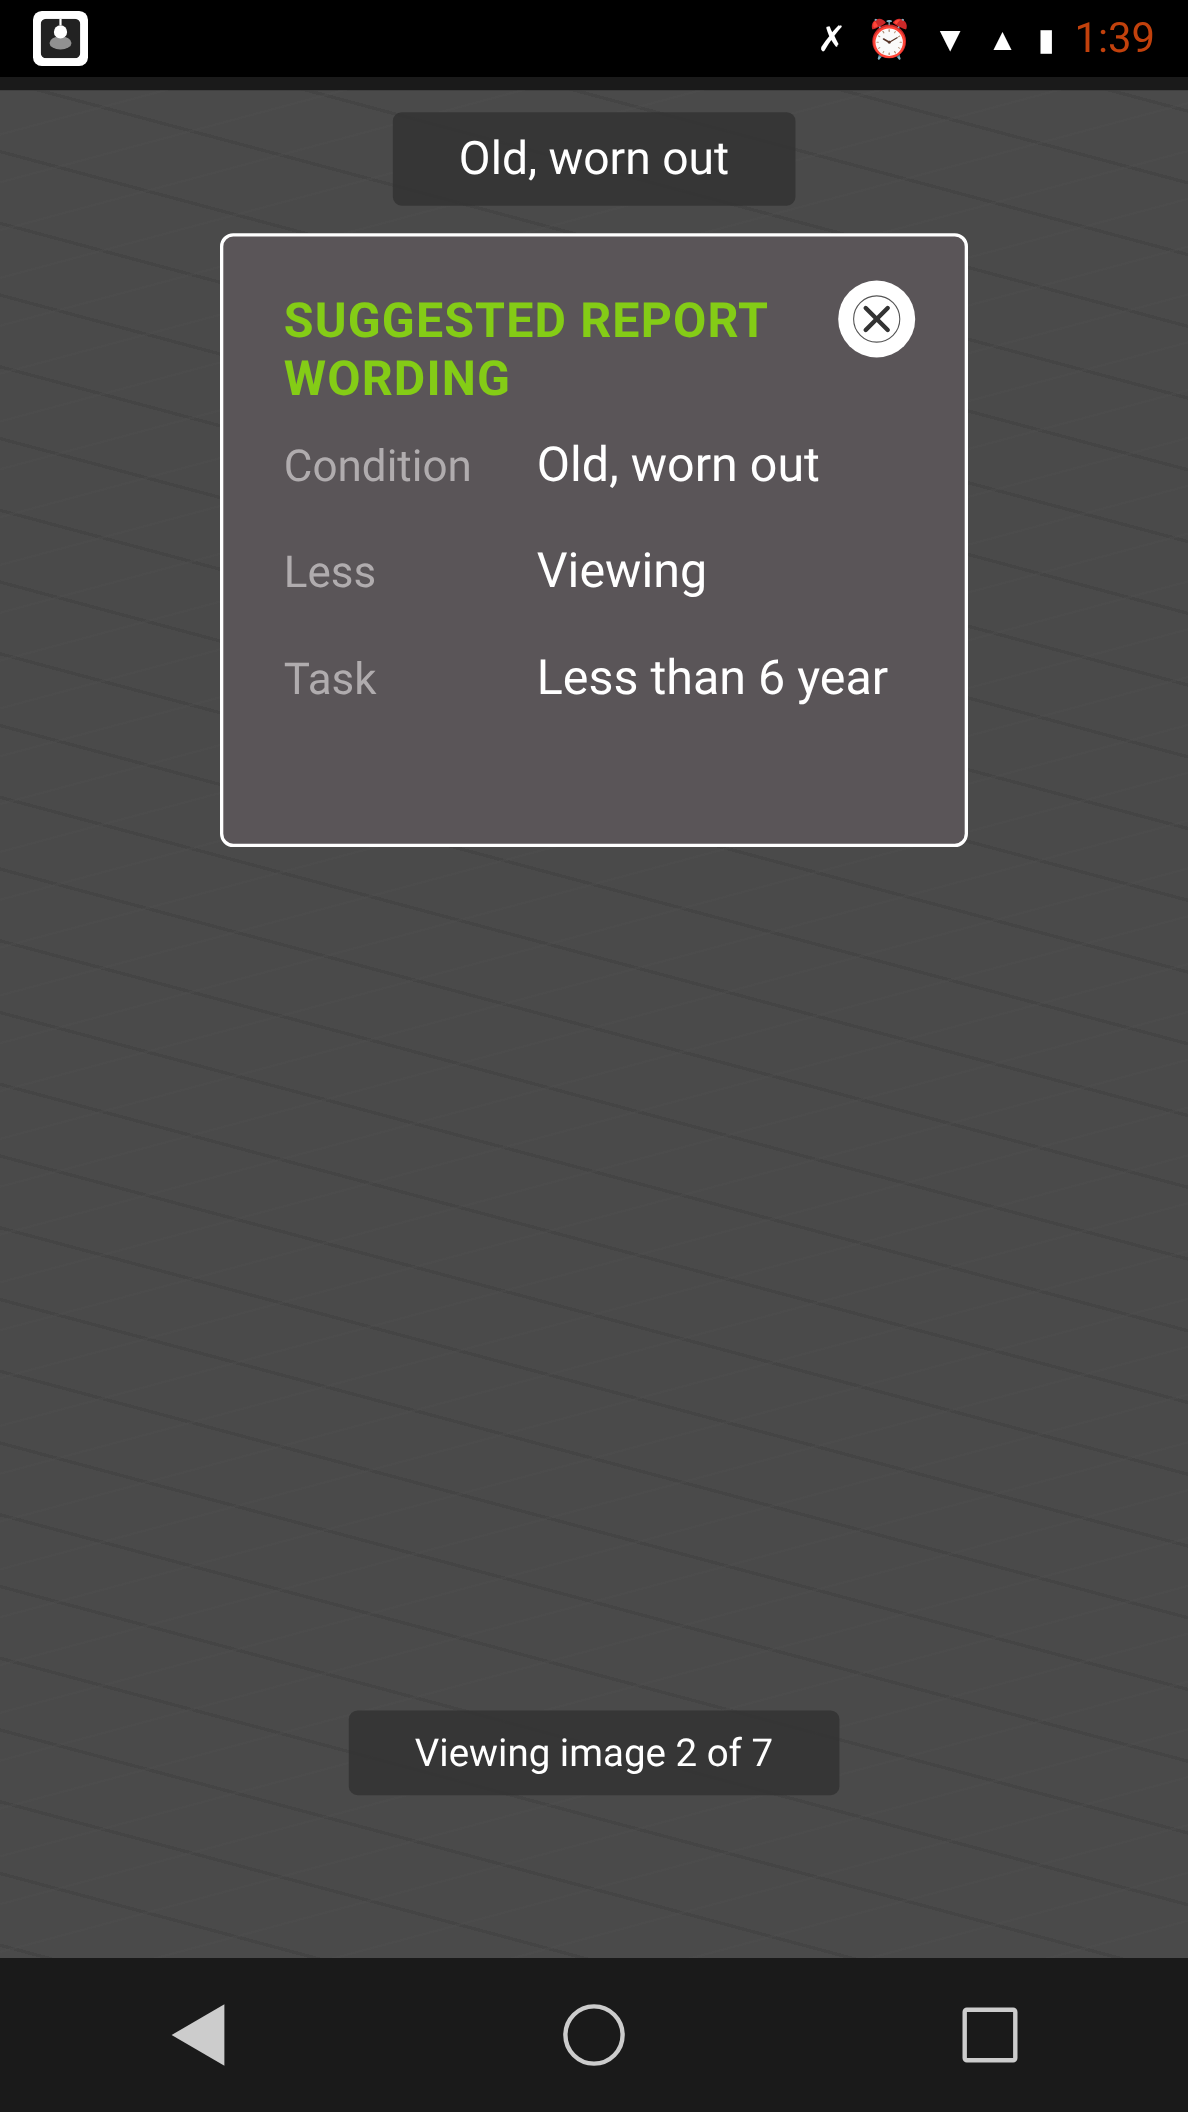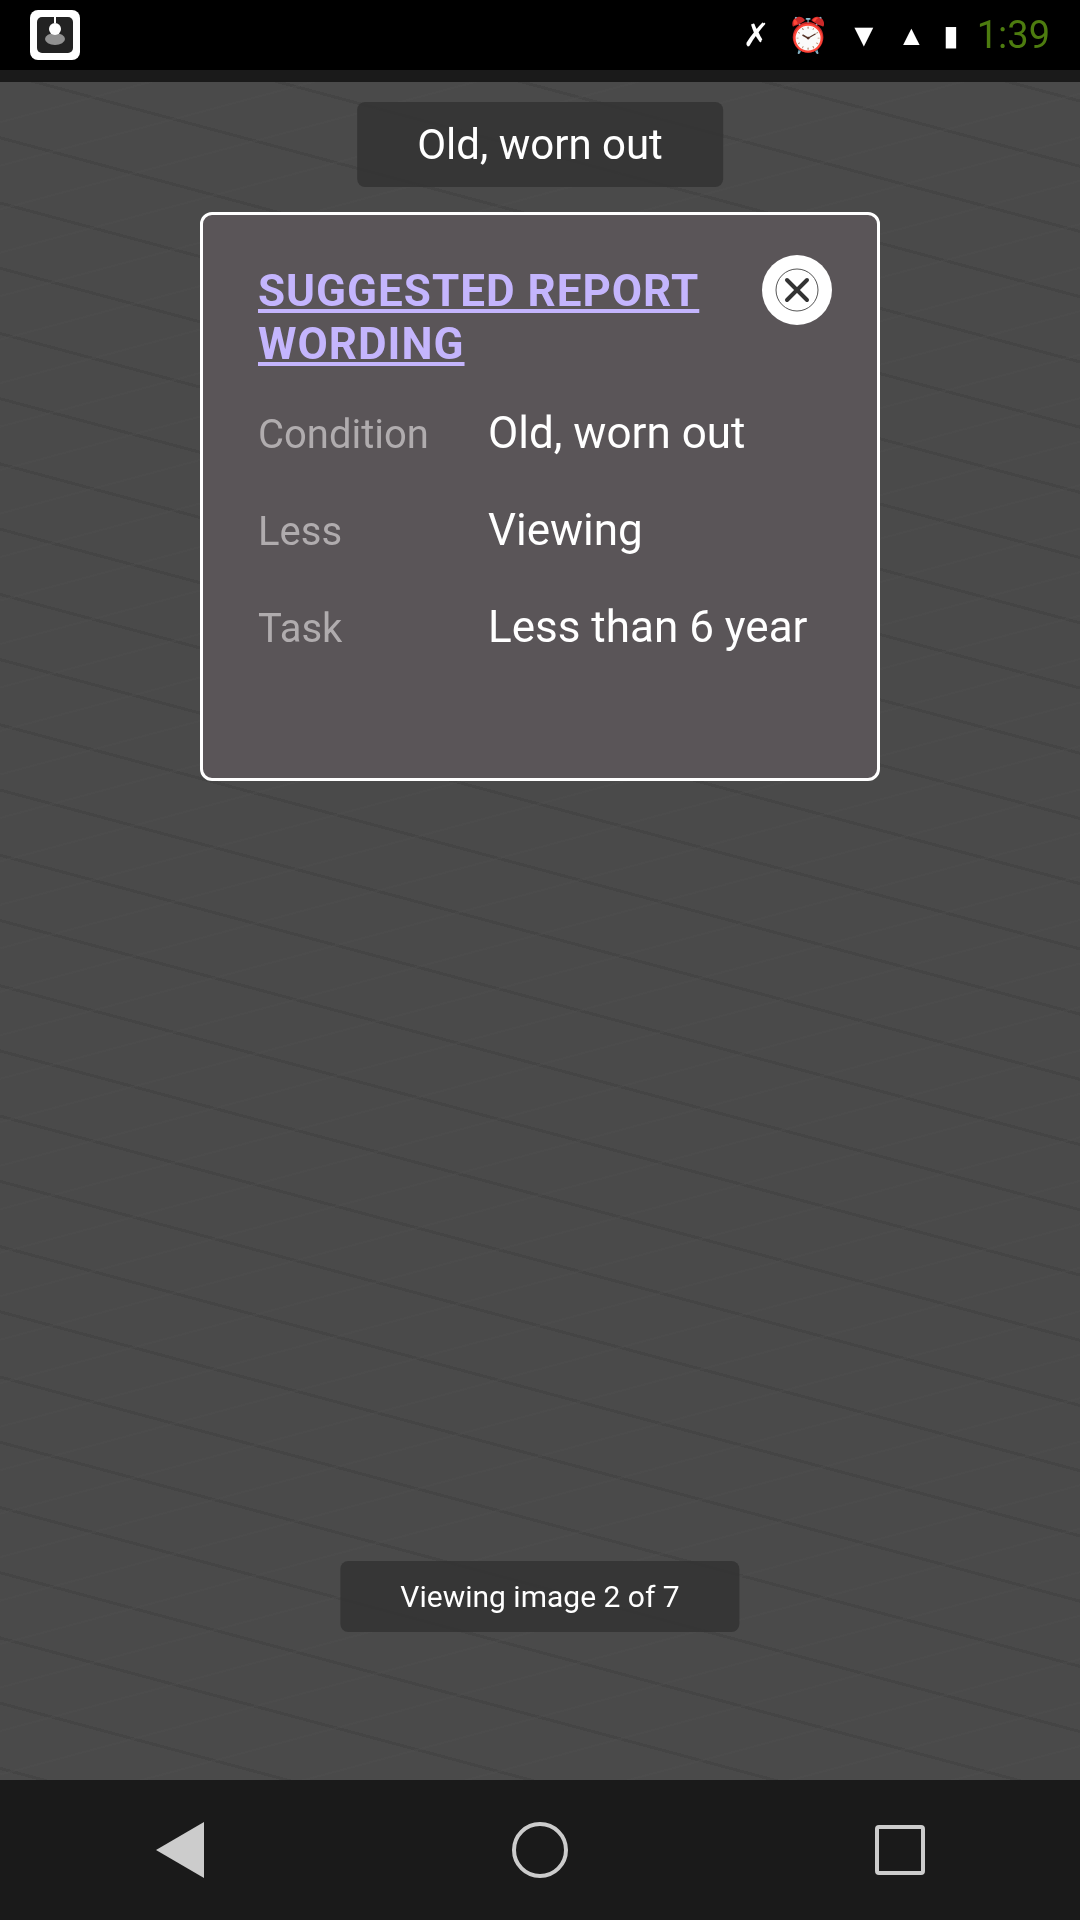--- a/index.html
+++ b/index.html
@@ -42,21 +42,21 @@
       align-items: center;
       gap: 18px;
     }
 
     .status-icon {
       color: #fff;
       font-size: 32px;
     }
 
     .status-time {
-      color: #4d7c0f;
+      color: #c2410c;
       font-size: 38px;
       font-weight: 400;
       text-align: center;
     }
 
     .app-icon {
       width: 50px;
       height: 50px;
       background: #fff;
       border-radius: 8px;
@@ -138,29 +138,28 @@
     .modal {
       background: #5a5558;
       border: 3px solid #fff;
       border-radius: 12px;
       width: 680px;
       padding: 50px 55px 80px 55px;
       position: relative;
     }
 
     .modal-title {
-      color: #c4b5fd;
+      color: #84cc16;
       font-size: 44px;
       font-weight: 700;
       text-transform: uppercase;
       line-height: 1.2;
-      margin-bottom: 36px;
+      margin-bottom: 25px;
       letter-spacing: 1px;
       padding-right: 80px;
-      text-decoration: underline;
     }
 
     .close-btn {
       position: absolute;
       top: 40px;
       right: 45px;
       width: 70px;
       height: 70px;
       background: #fff;
       border-radius: 50%;
@@ -206,21 +205,21 @@
       transform: translateX(-50%);
       background: rgba(50,50,50,0.85);
       border-radius: 8px;
       padding: 18px 60px;
       z-index: 10;
       white-space: nowrap;
     }
 
     .viewing-label-text {
       color: #fff;
-      font-size: 30px;
+      font-size: 35px;
       font-weight: 400;
     }
 
     
     .nav-bar {
       position: absolute;
       bottom: 0;
       left: 0;
       width: 100%;
       height: 140px;

